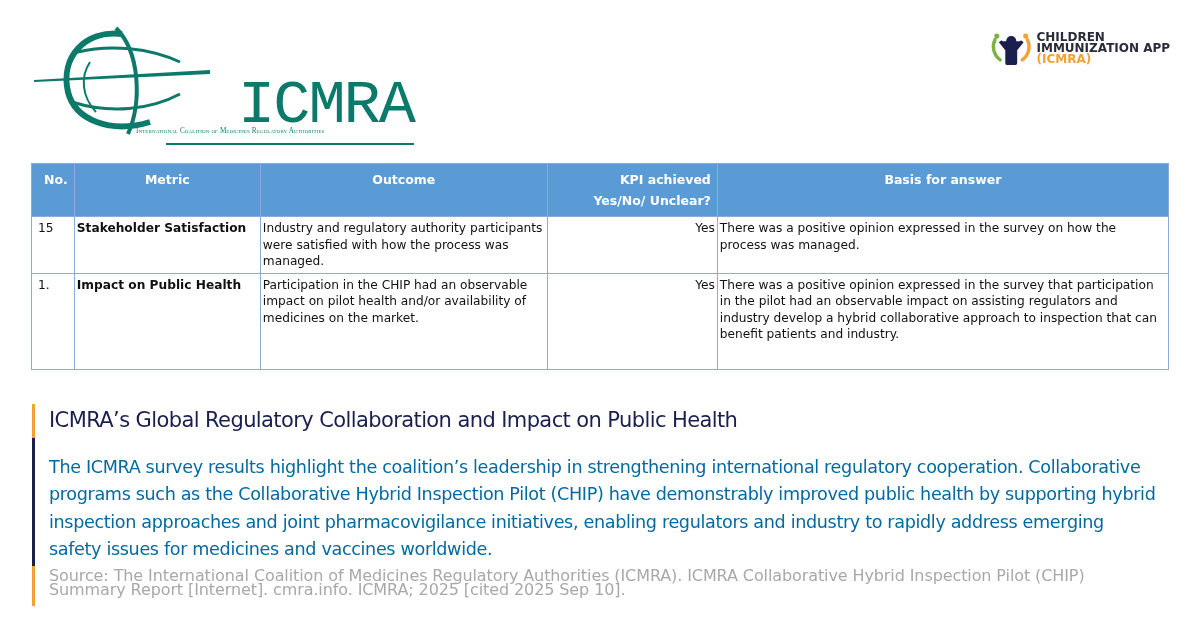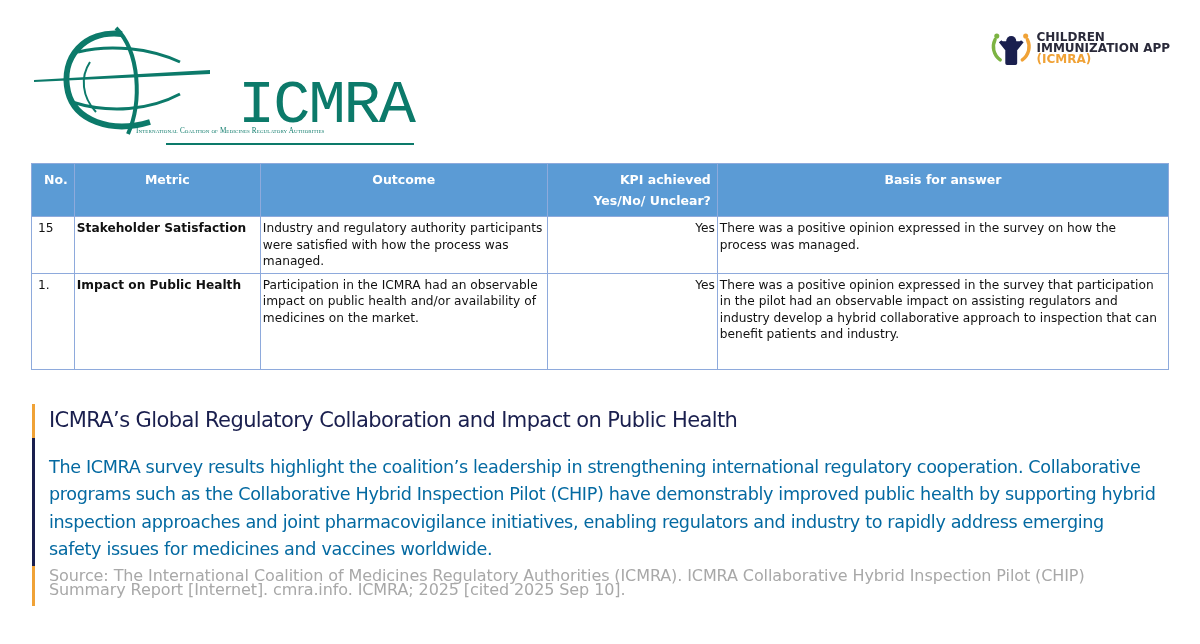--- a/index.html
+++ b/index.html
@@ -88,21 +88,21 @@
     <tr class="r1">
       <td class="no">15</td>
       <td class="metric">Stakeholder Satisfaction</td>
       <td>Industry and regulatory authority participants were satisfied with how the process was managed.</td>
       <td class="c-kpi">Yes</td>
       <td>There was a positive opinion expressed in the survey on how the process was managed.</td>
     </tr>
     <tr class="r2">
       <td class="no">1.</td>
       <td class="metric">Impact on Public Health</td>
-      <td>Participation in the ICMRA had an observable impact on public health and/or availability of medicines on the market.</td>
+      <td>Participation in the CHIP had an observable impact on pilot health and/or availability of medicines on the market.</td>
       <td class="c-kpi">Yes</td>
       <td>There was a positive opinion expressed in the survey that participation in the pilot had an observable impact on assisting regulators and industry develop a hybrid collaborative approach to inspection that can benefit patients and industry.</td>
     </tr>
   </tbody>
 </table>
 
 <div class="article">
   <div class="bar-gold-top"></div>
   <div class="bar-navy"></div>
   <div class="bar-gold-bot"></div>

